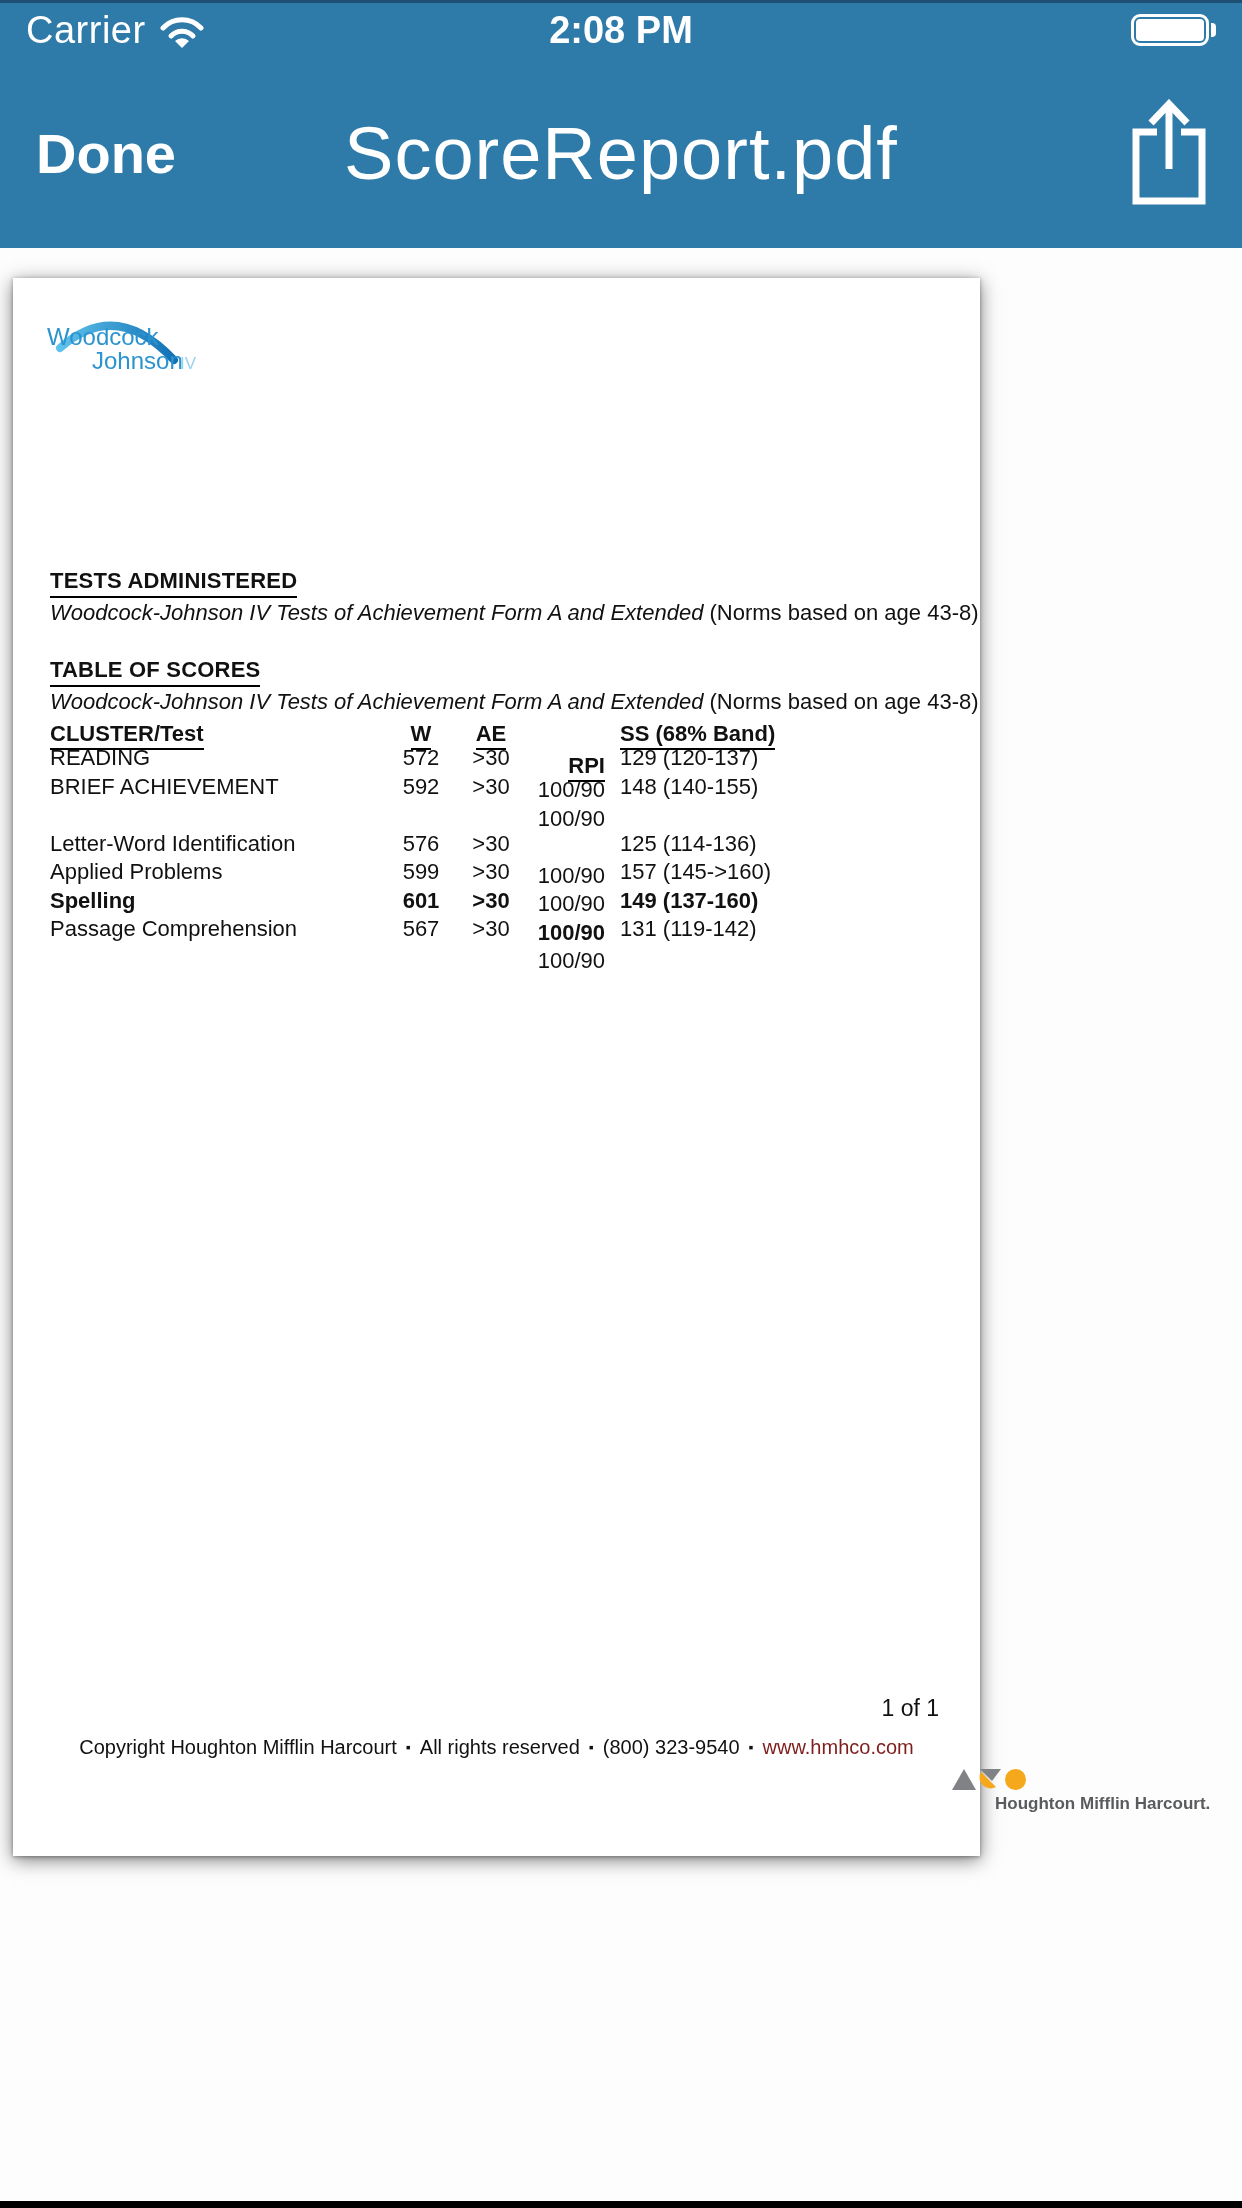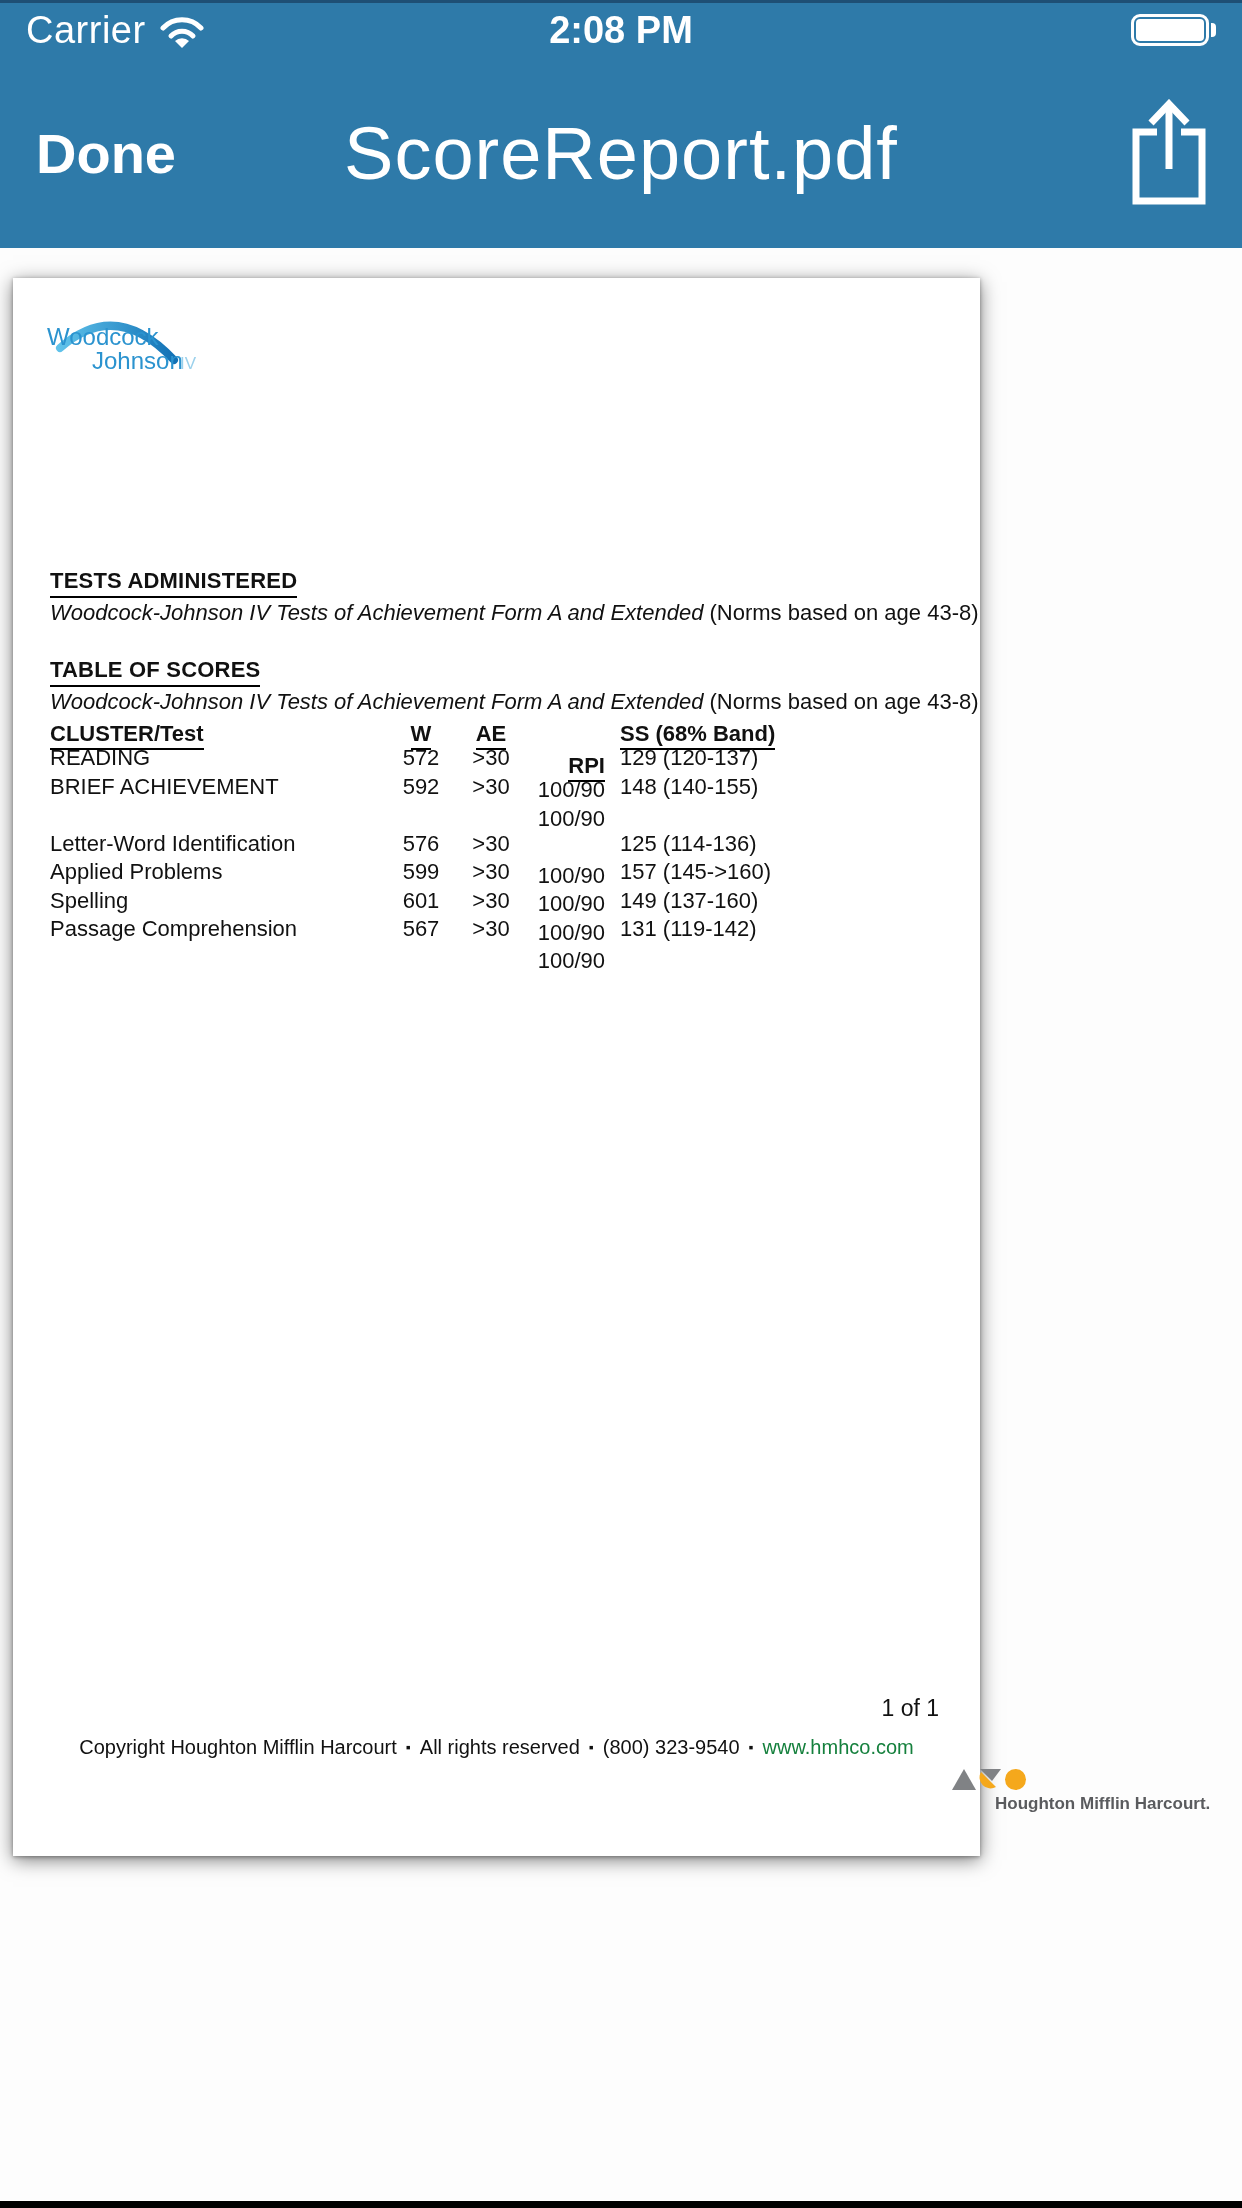--- a/index.html
+++ b/index.html
@@ -62,21 +62,21 @@
   .c0{left:37px;}
   .c1{left:372px;width:72px;text-align:center;}
   .c2{left:444px;width:68px;text-align:center;}
   .c3{left:512px;width:80px;text-align:right;margin-top:32px;}
   .c4{left:607px;}
   .thead{font-weight:bold;}
   .hu{display:inline-block;border-bottom:2px solid #000;padding-bottom:1px;}
   .page-num{position:absolute;top:1417px;right:41px;font-size:23px;color:#111;}
   .copyright{position:absolute;top:1458px;left:0;width:100%;text-align:center;font-size:20px;color:#111;}
   .copyright .sep{display:inline-block;font-size:14px;margin:0 9px;transform:translateY(-2px);}
-  .copyright a{color:#15803d;text-decoration:none;}
+  .copyright a{color:#7f1d1d;text-decoration:none;}
   .hmh-shapes{position:absolute;top:1490px;left:939px;display:flex;align-items:flex-end;gap:3px;height:22px;}
   .hmh-tri{width:0;height:0;border-left:12px solid transparent;border-right:12px solid transparent;border-bottom:21px solid #808285;}
   .hmh-circle{width:21px;height:21px;border-radius:50%;background:#f5a81c;}
   .hmh-text{position:absolute;top:1516px;left:982px;font-size:17px;font-weight:bold;color:#5a5b5e;white-space:nowrap;}
   .home-strip{position:absolute;bottom:0;left:0;width:100%;height:7px;background:#000;}
 </style>
 </head>
 <body>
 
 <div class="header">
@@ -182,21 +182,21 @@
           <span class="tc c3">100/90</span>
           <span class="tc c4">125 (114-136)</span>
         </div>
         <div class="trow" style="top: 138px;">
           <span class="tc c0">Applied Problems</span>
           <span class="tc c1">599</span>
           <span class="tc c2">&gt;30</span>
           <span class="tc c3">100/90</span>
           <span class="tc c4">157 (145-&gt;160)</span>
         </div>
-        <div class="trow" style="top: 166.5px;">
+        <div class="trow" style="top: 166.5px; font-weight: bold;">
           <span class="tc c0">Spelling</span>
           <span class="tc c1">601</span>
           <span class="tc c2">&gt;30</span>
           <span class="tc c3">100/90</span>
           <span class="tc c4">149 (137-160)</span>
         </div>
         <div class="trow" style="top: 195px;">
           <span class="tc c0">Passage Comprehension</span>
           <span class="tc c1">567</span>
           <span class="tc c2">&gt;30</span>

